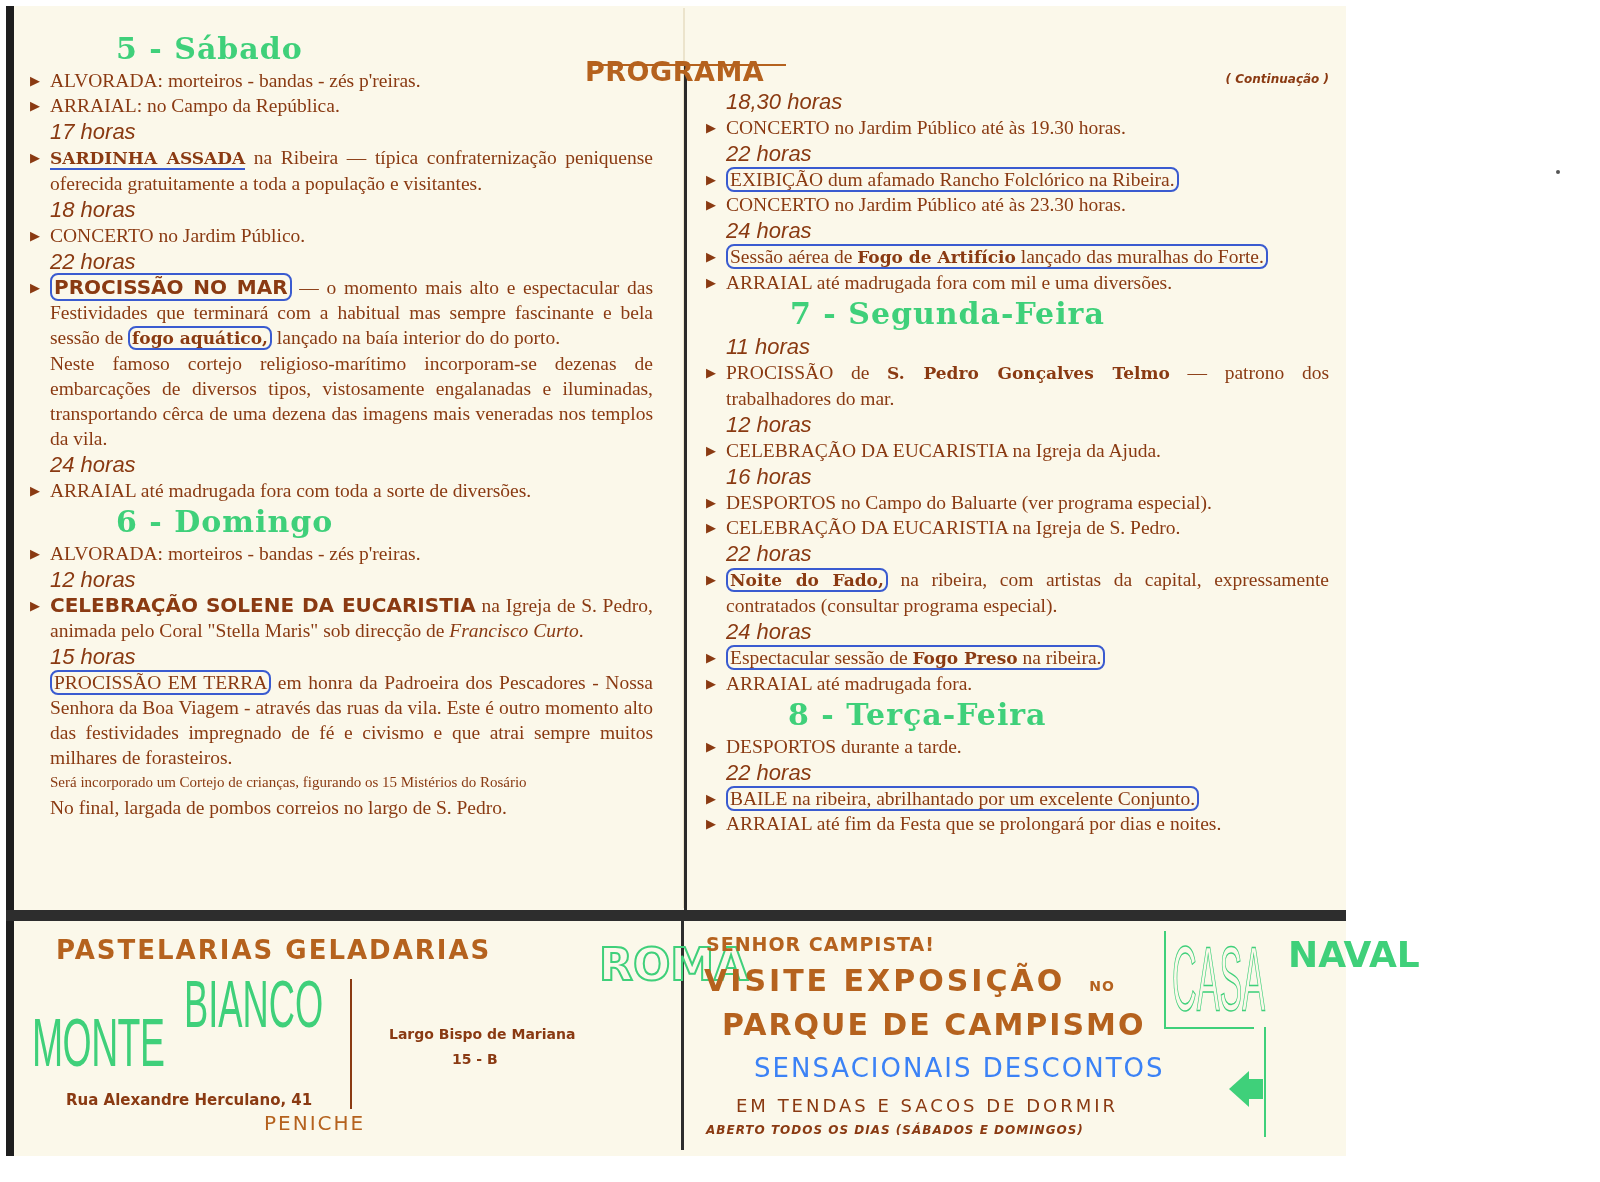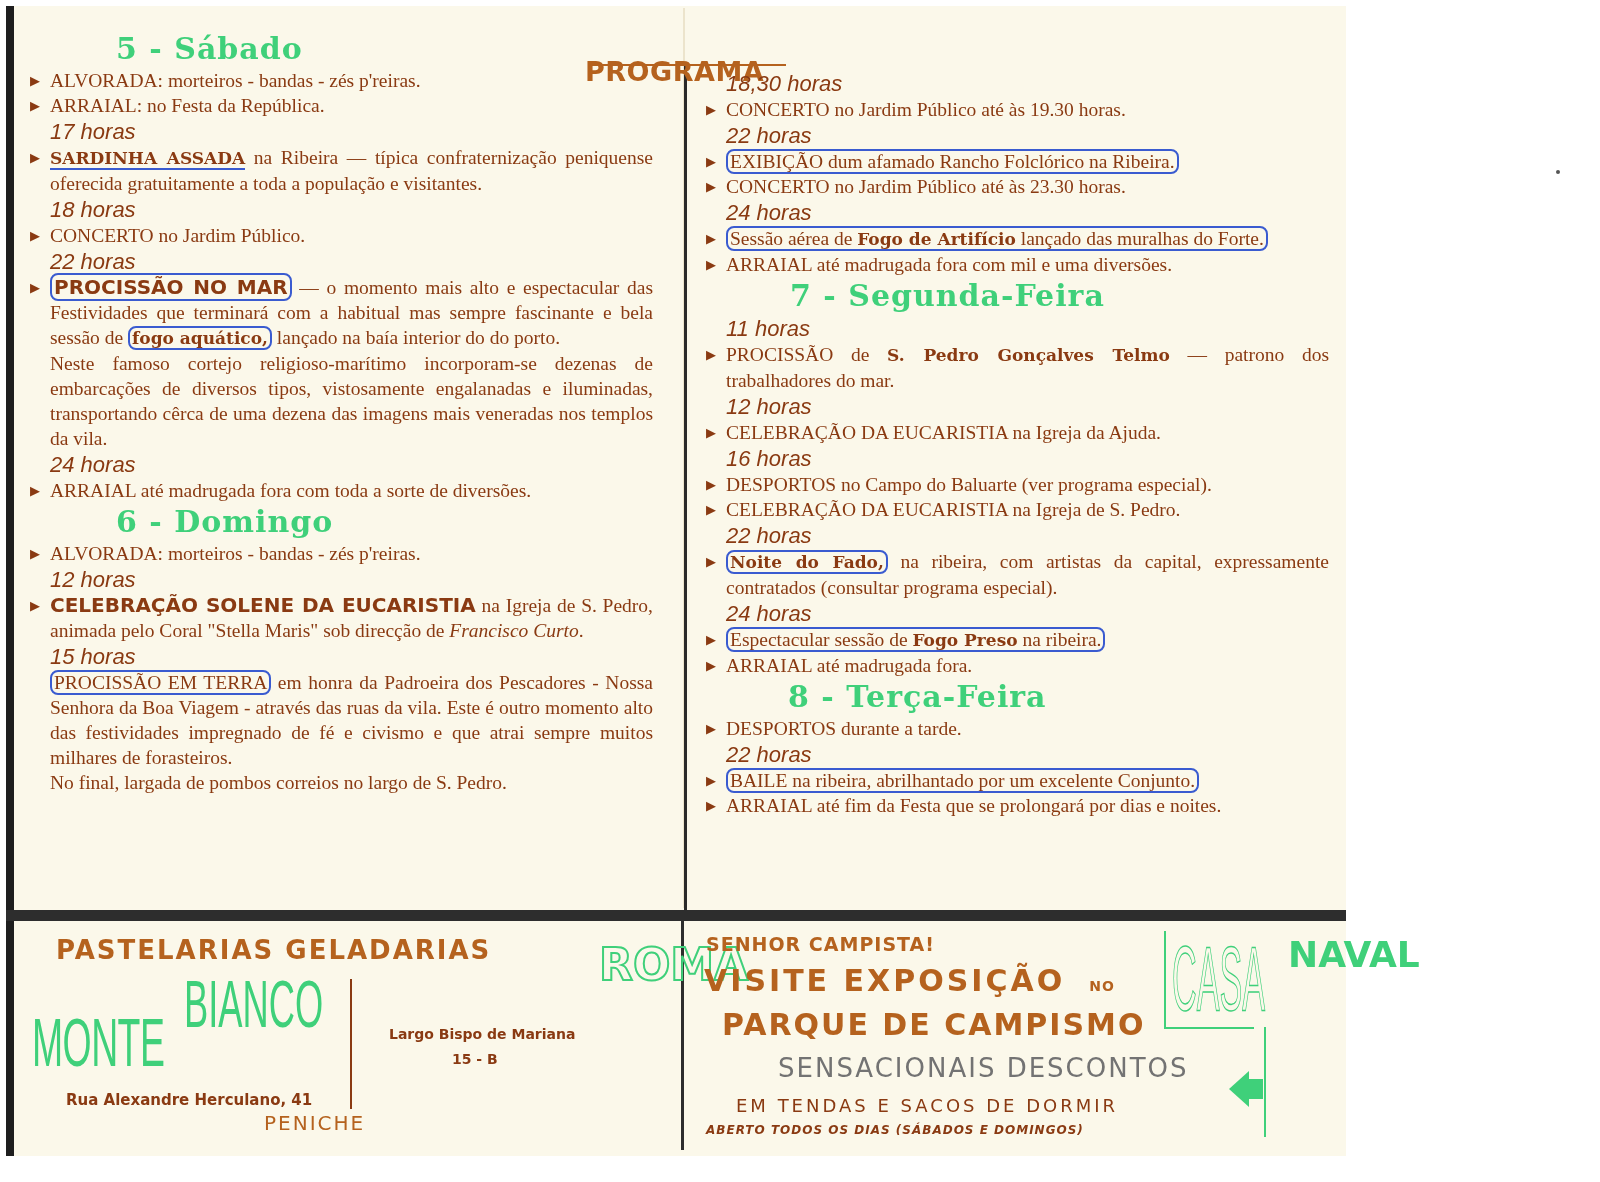--- a/index.html
+++ b/index.html
@@ -61,21 +61,21 @@
   .addr2 { position:absolute; left:375px; top:105px; font-size:14px; font-weight:bold; color:#8a3a12; }
   .addr3 { position:absolute; left:438px; top:130px; font-size:14px; font-weight:bold; color:#8a3a12; }
   .peniche { position:absolute; left:250px; top:190px; font-size:20px; letter-spacing:2px; color:#b5621e; }
   .roma { position:absolute; left:585px; top:20px; width:40px; font-size:44px; line-height:48px; color:transparent;
     -webkit-text-stroke:2px #3fd07a; text-align:center; font-weight:bold; }
 
   .camp1 { position:absolute; left:22px; top:12px; font-size:19px; font-weight:bold; letter-spacing:1px; color:#b5621e; }
   .camp2 { position:absolute; left:20px; top:42px; font-size:30px; font-weight:bold; letter-spacing:3px; color:#b5621e; }
   .camp2 .no { font-size:14px; letter-spacing:1px; margin-left:24px; }
   .camp3 { position:absolute; left:20px; top:86px; font-size:30px; font-weight:bold; letter-spacing:2px; color:#b5621e;margin-left:18px; }
-  .camp4 { position:absolute; left:70px; top:132px; font-size:26px; letter-spacing:2px; color:#737373;margin-left:24px; }
+  .camp4 { position:absolute; left:70px; top:132px; font-size:26px; letter-spacing:2px; color:#3b82f6; }
   .camp5 { position:absolute; left:52px; top:174px; font-size:18px; letter-spacing:3px; color:#8a3a12; }
   .camp6 { position:absolute; left:22px; top:202px; font-size:12px; font-style:italic; font-weight:bold; letter-spacing:1px; color:#8a3a12;text-align:center; }
   .casa { position:absolute; left:480px; top:10px; width:88px; height:96px; border-left:2px solid #3fd07a; border-bottom:2px solid #3fd07a;
     font-family:"Liberation Sans", sans-serif; font-size:90px; line-height:96px; color:transparent;text-align:right; -webkit-text-stroke:1.5px #3fd07a; }
   .casa span { display:inline-block; transform:scaleX(0.38); transform-origin:left top; margin-left:6px; }
   .casa-stem { position:absolute; left:580px; top:106px; width:2px; height:110px; background:#3fd07a; }
   .arrow { position:absolute; left:545px; top:150px; width:0; height:0; border-top:18px solid transparent; border-bottom:18px solid transparent;
     border-right:20px solid #3fd07a; }
   .arrow-body { position:absolute; left:565px; top:158px; width:14px; height:20px; background:#3fd07a; }
   .naval { position:absolute; left:604px; top:14px; width:36px; font-size:36px; line-height:40px; color:#3fd07a; font-weight:bold; text-align:center; }
@@ -91,41 +91,43 @@
 <div class="hband"></div>
 <div class="vsplit"></div>
 <div class="stray"></div>
 
 <div class="prog-title">PROGRAMA</div>
 <div class="prog-rule"></div>
 
 <div class="col left">
   <div class="day-heading" style="padding-left:88px">5 - Sábado</div>
   <div class="item"><span class="bullet">▶</span><span class="lead">ALVORADA:</span><span> morteiros - bandas - zés p'reiras.</span></div>
-  <div class="item"><span class="bullet">▶</span><span class="lead">ARRAIAL:</span><span> no Festa da República.</span></div>
+  <div class="item"><span class="bullet">▶</span><span class="lead">ARRAIAL:</span><span> no Campo da República.</span></div>
   <div class="hour">17 horas</div>
   <div class="item"><span class="bullet">▶</span><span class="lead deco uline">SARDINHA ASSADA</span><span> na Ribeira — típica confraternização peniquense oferecida gratuitamente a toda a população e visitantes.</span></div>
   <div class="hour">18 horas</div>
   <div class="item"><span class="bullet">▶</span><span class="lead">CONCERTO</span><span> no Jardim Público.</span></div>
   <div class="hour">22 horas</div>
   <div class="item"><span class="bullet">▶</span><span class="lead sans-bold circled">PROCISSÃO NO MAR</span><span> — o momento mais alto e espectacular das Festividades que terminará com a habitual mas sempre fascinante e bela sessão de </span><span class="lead deco circled">fogo aquático,</span><span> lançado na baía interior do do porto.</span></div>
   <div class="para">Neste famoso cortejo religioso-marítimo incorporam-se dezenas de embarcações de diversos tipos, vistosamente engalanadas e iluminadas, transportando cêrca de uma dezena das imagens mais veneradas nos templos da vila.</div>
   <div class="hour">24 horas</div>
   <div class="item"><span class="bullet">▶</span><span class="lead">ARRAIAL</span><span> até madrugada fora com toda a sorte de diversões.</span></div>
 
   <div class="day-heading" style="padding-left:88px">6 - Domingo</div>
   <div class="item"><span class="bullet">▶</span><span class="lead">ALVORADA:</span><span> morteiros - bandas - zés p'reiras.</span></div>
   <div class="hour">12 horas</div>
   <div class="item"><span class="bullet">▶</span><span class="lead sans-bold">CELEBRAÇÃO SOLENE DA EUCARISTIA</span><span> na Igreja de S. Pedro, animada pelo Coral "Stella Maris" sob direcção de </span><span class="ital">Francisco Curto</span><span>.</span></div>
   <div class="hour">15 horas</div>
   <div class="item"><span class="lead circled">PROCISSÃO EM TERRA</span><span> em honra da Padroeira dos Pescadores - Nossa Senhora da Boa Viagem - através das ruas da vila. Este é outro momento alto das festividades impregnado de fé e civismo e que atrai sempre muitos milhares de forasteiros.</span></div>
+  <div class="small">Será incorporado um Cortejo de crianças, figurando os 15 Mistérios do Rosário</div>
   <div class="para">No final, largada de pombos correios no largo de S. Pedro.</div>
 </div>
 
 <div class="col right">
+  <div class="cont">( Continuação )</div>
   <div class="hour">18,30 horas</div>
   <div class="item"><span class="bullet">▶</span><span class="lead">CONCERTO</span><span> no Jardim Público até às 19.30 horas.</span></div>
   <div class="hour">22 horas</div>
   <div class="item"><span class="bullet">▶</span><span class="circled"><span class="lead">EXIBIÇÃO</span><span> dum afamado Rancho Folclórico na Ribeira.</span></span></div>
   <div class="item"><span class="bullet">▶</span><span class="lead">CONCERTO</span><span> no Jardim Público até às 23.30 horas.</span></div>
   <div class="hour">24 horas</div>
   <div class="item"><span class="bullet">▶</span><span class="circled"><span>Sessão aérea de </span><span class="lead deco">Fogo de Artifício</span><span> lançado das muralhas do Forte.</span></span></div>
   <div class="item"><span class="bullet">▶</span><span class="lead">ARRAIAL</span><span> até madrugada fora com mil e uma diversões.</span></div>
 
   <div class="day-heading" style="padding-left:86px">7 - Segunda-Feira</div>

